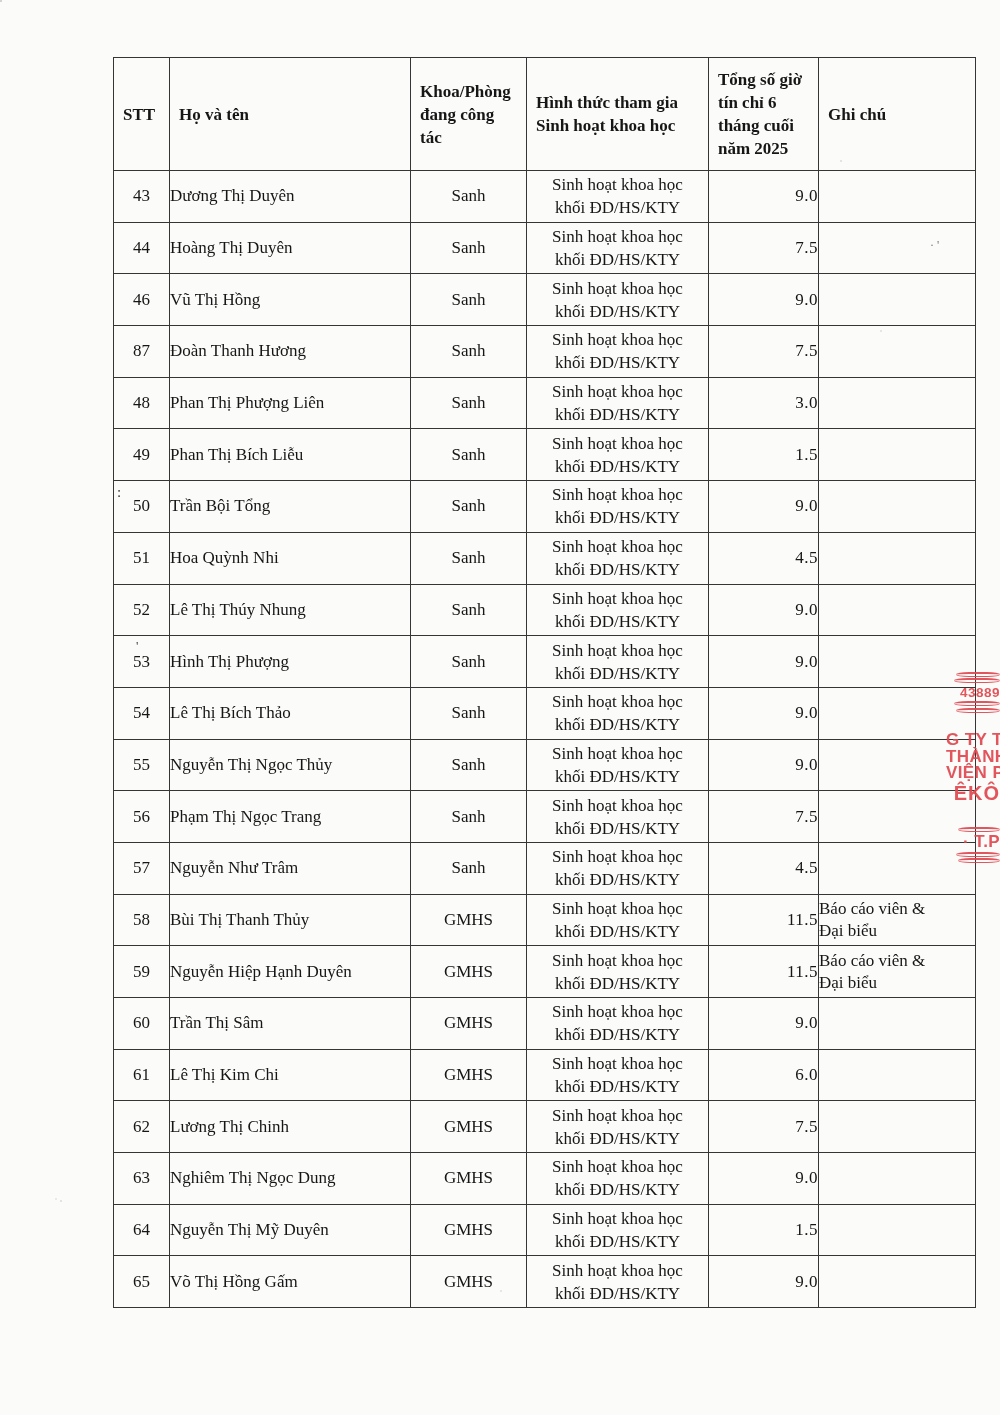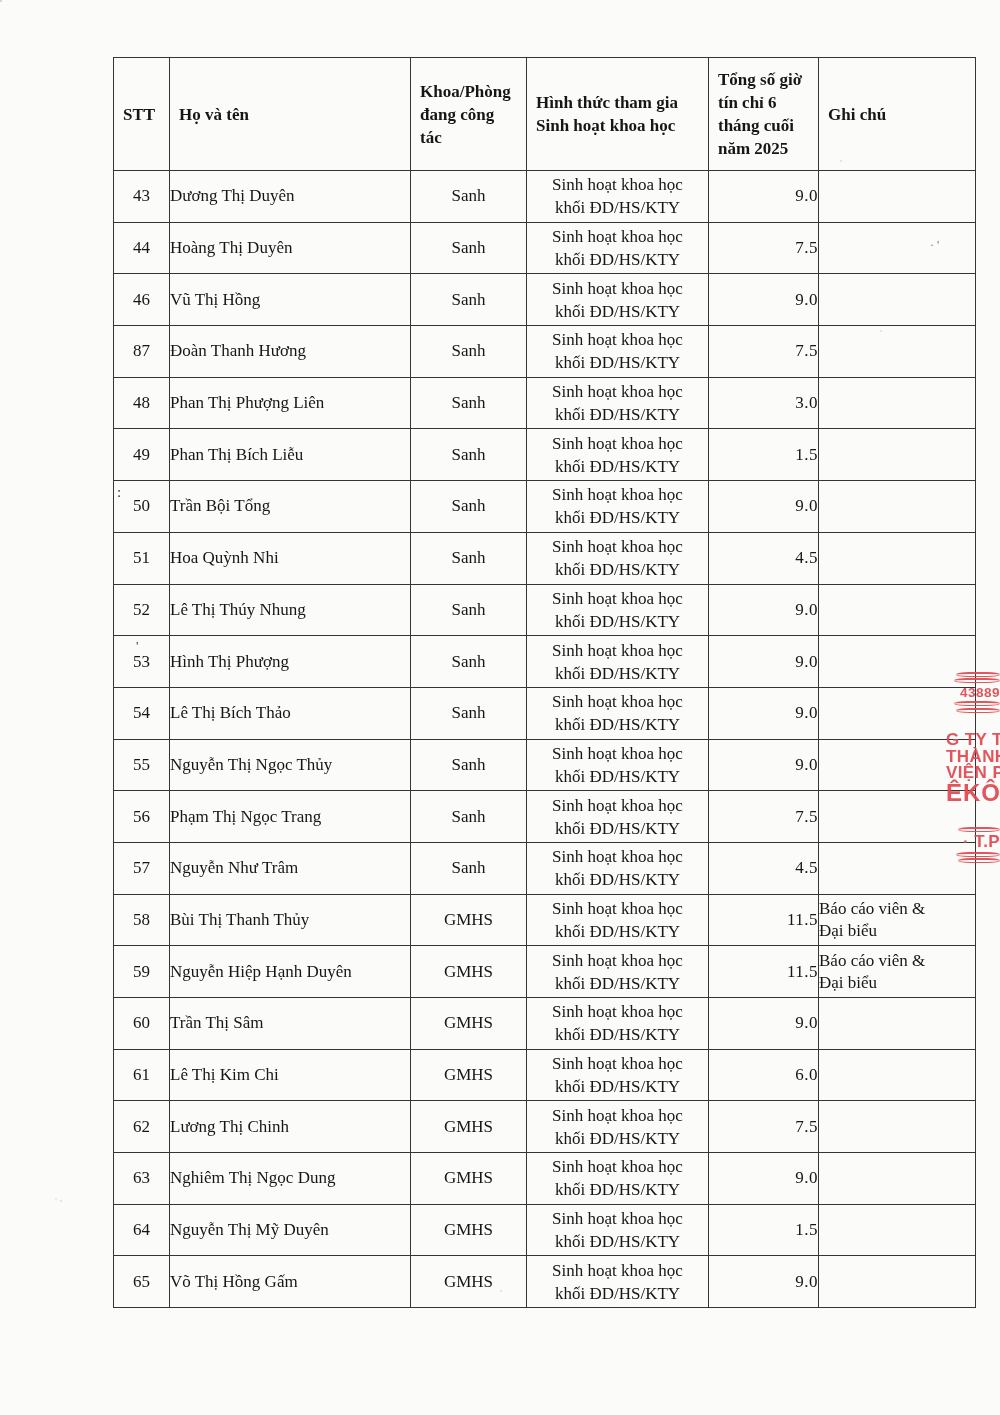--- a/index.html
+++ b/index.html
@@ -48,21 +48,21 @@
   .stamp{
     position:absolute;left:946px;top:670px;width:54px;height:180px;
     font-family:"Liberation Sans","DejaVu Sans",sans-serif;
     font-weight:bold;
     text-align:right;
     opacity:.92;
   }
   .stamp .bar{height:2.5px;margin:1.5px 0 1.5px auto;border-radius:60%/100%;}
   .stamp .num{font-size:13.5px;letter-spacing:.5px;line-height:15px;}
   .stamp .ln{font-size:17px;line-height:16.5px;letter-spacing:.4px;white-space:nowrap;}
-  .stamp .big{font-size:24px;line-height:22px;letter-spacing:1px;}
+  .stamp .big{font-size:20px;line-height:22px;letter-spacing:1px;}
   .stamp .gap1{height:18px;}
   .stamp .gap2{height:22px;}
   
   .artifact{position:absolute;font-size:15px;color:#3c3c3c;font-family:"Liberation Serif",serif;}
   .a-colon{left:117px;top:484px;}
   .a-apos{left:136px;top:638px;font-size:13px;}
   .a-dots{left:930px;top:238px;font-size:12px;color:#777;}
 </style>
 </head>
 <body>

